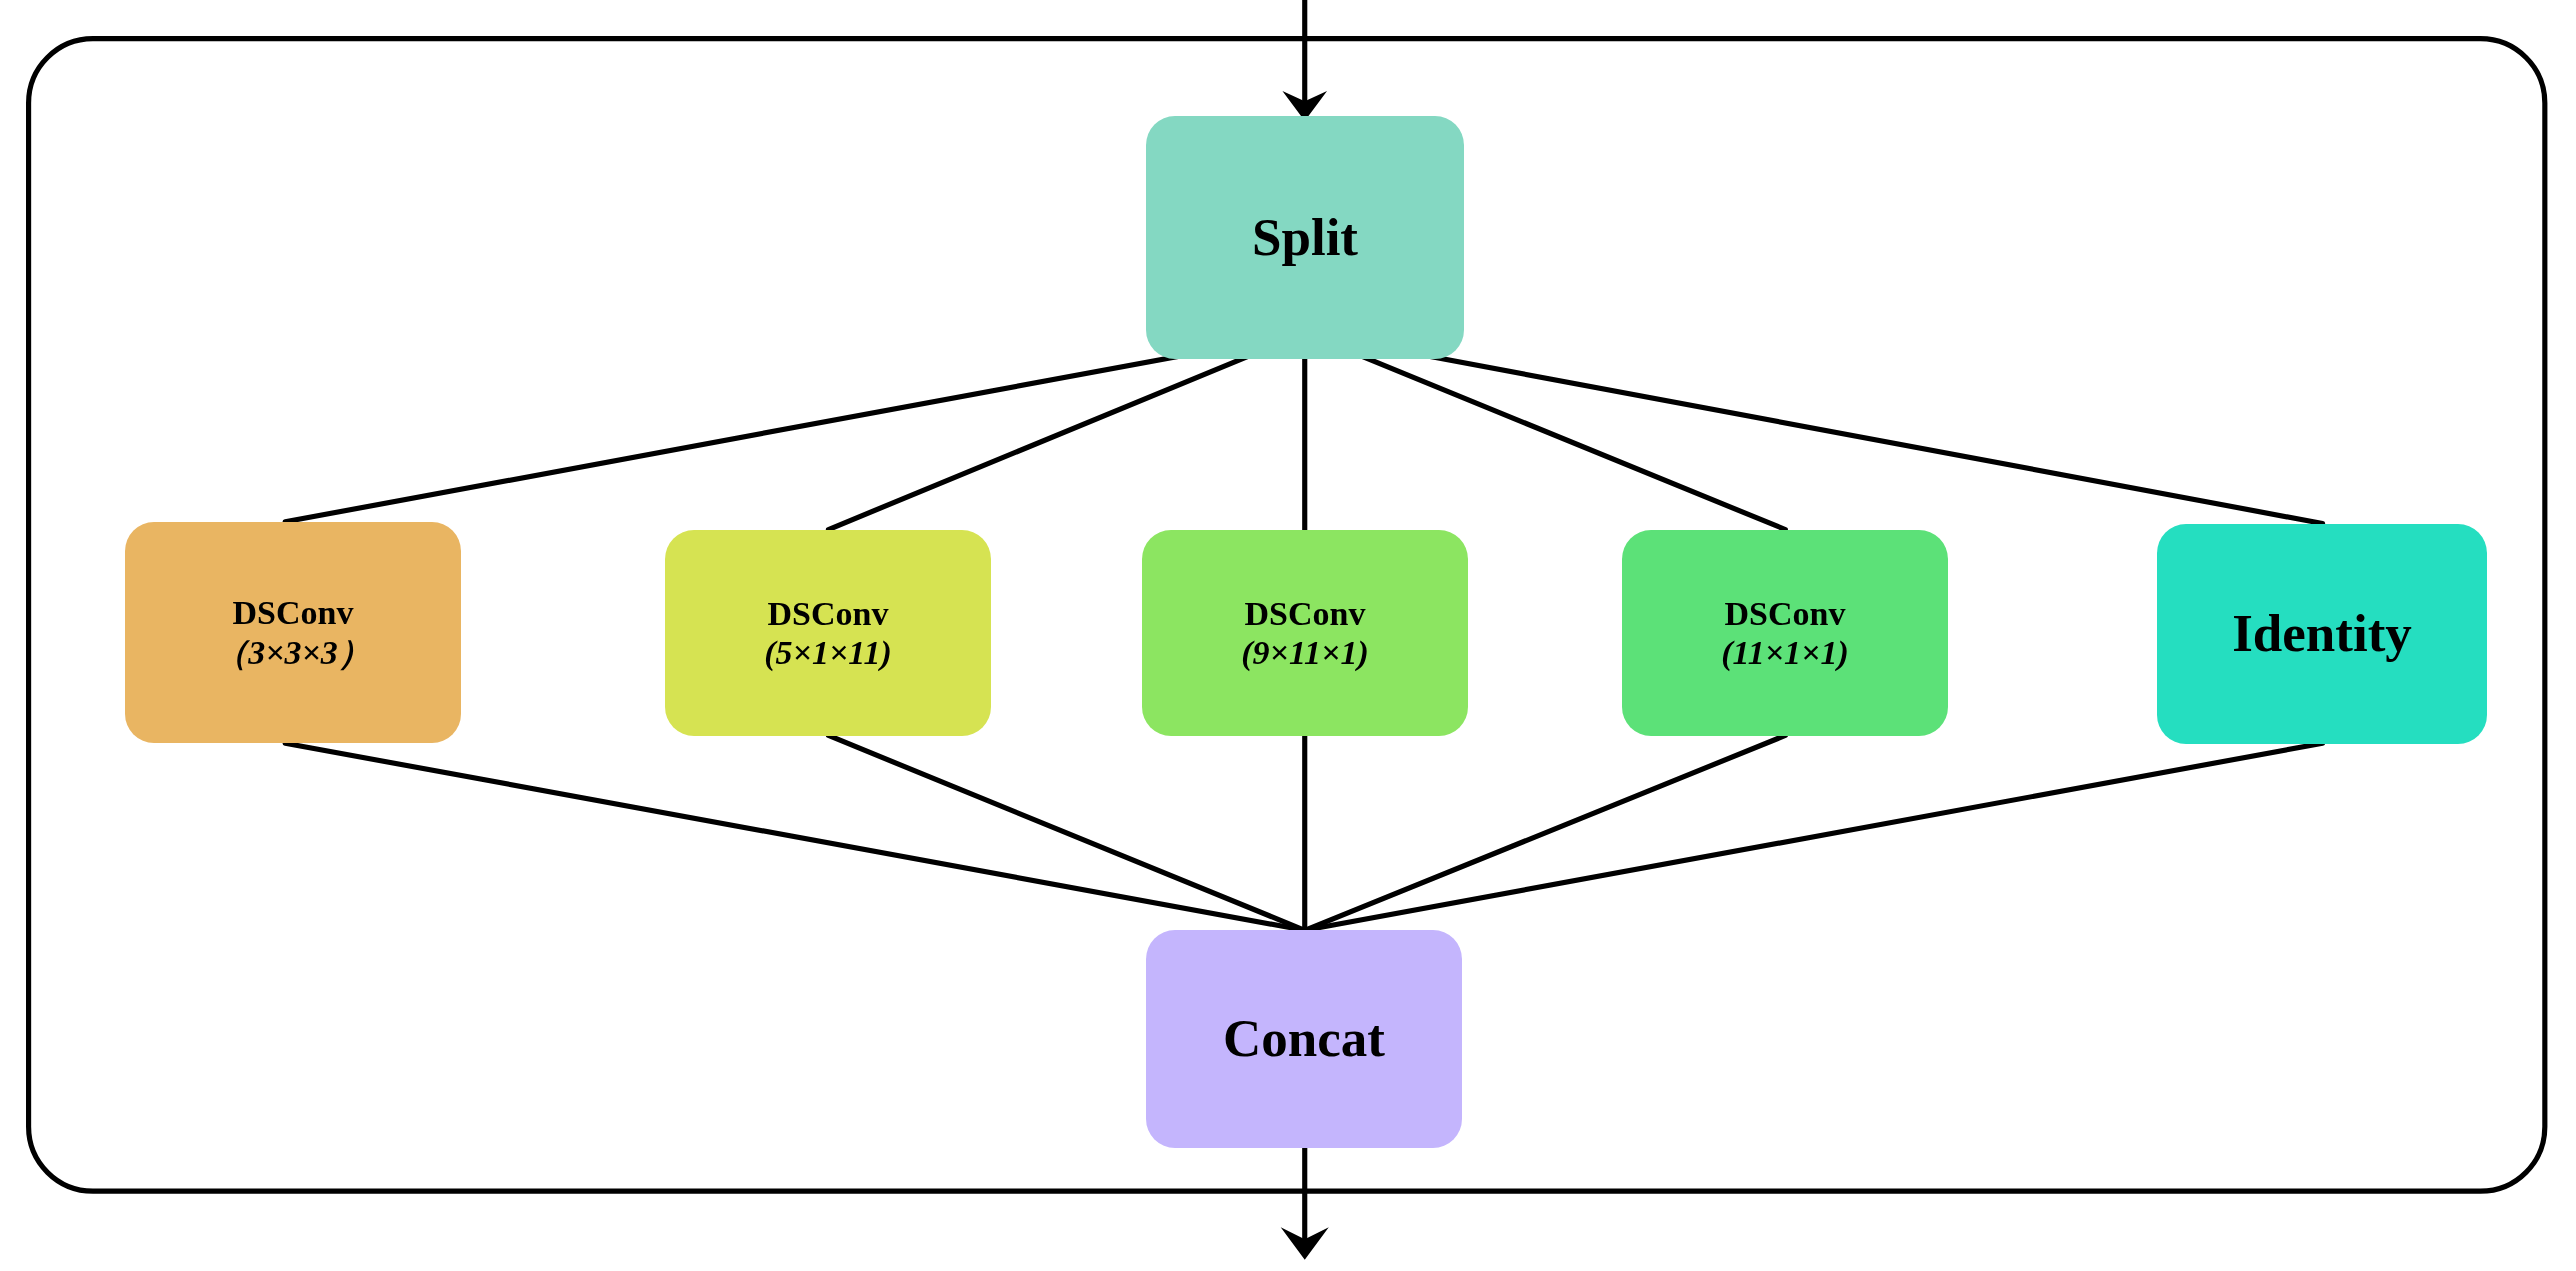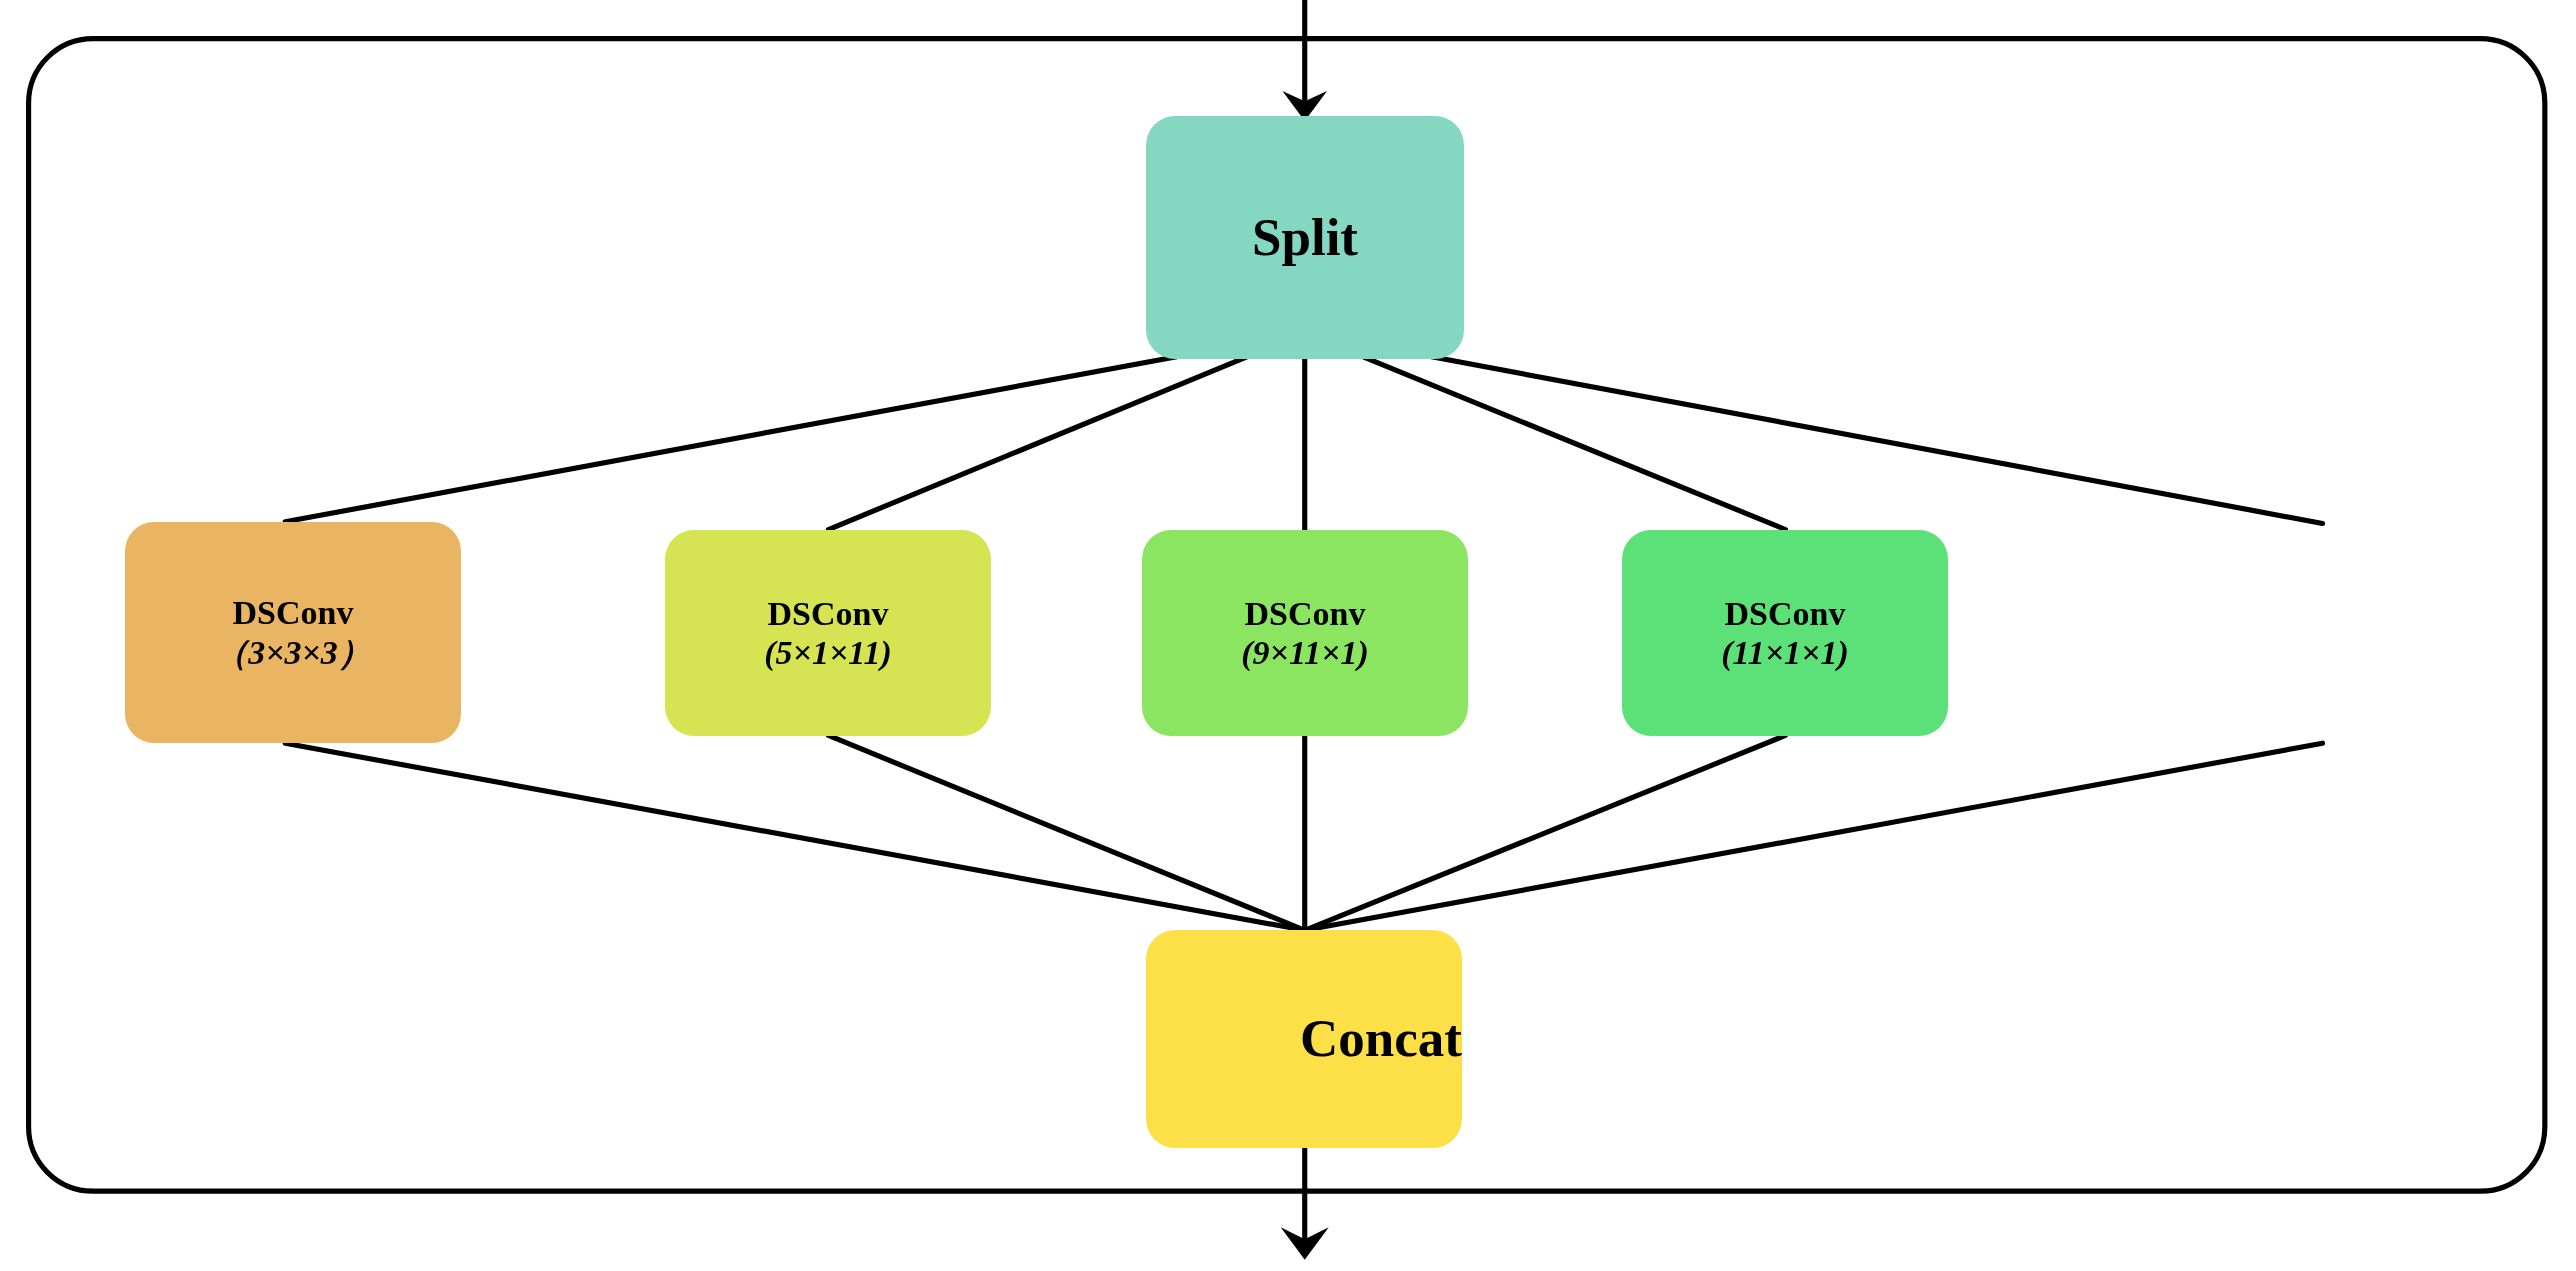--- a/index.html
+++ b/index.html
@@ -96,19 +96,22 @@
   <div class="node dual" style="left:1142px; top:530px; width:326px; height:206px; background:#8ce561;">
     <span class="l1">DSConv</span>
     <span class="l2">(9×11×1)</span>
   </div>
 
   <div class="node dual" style="left:1622px; top:530px; width:326px; height:206px; background:#5ce178;">
     <span class="l1">DSConv</span>
     <span class="l2">(11×1×1)</span>
   </div>
 
+  <div class="node single" style="left:2157px; top:524px; width:330px; height:220px; background:#25dec0;">
+    <span class="l1">Identity</span>
+  </div>
 
-  <div class="node single" style="left:1146px; top:930px; width:316px; height:218px; background:#fde047;align-items:flex-end;">
+  <div class="node single" style="left:1146px; top:930px; width:316px; height:218px; background:#c4b5fd;">
     <span class="l1">Concat</span>
   </div>
 
 </div>
 
 
 </body></html>

